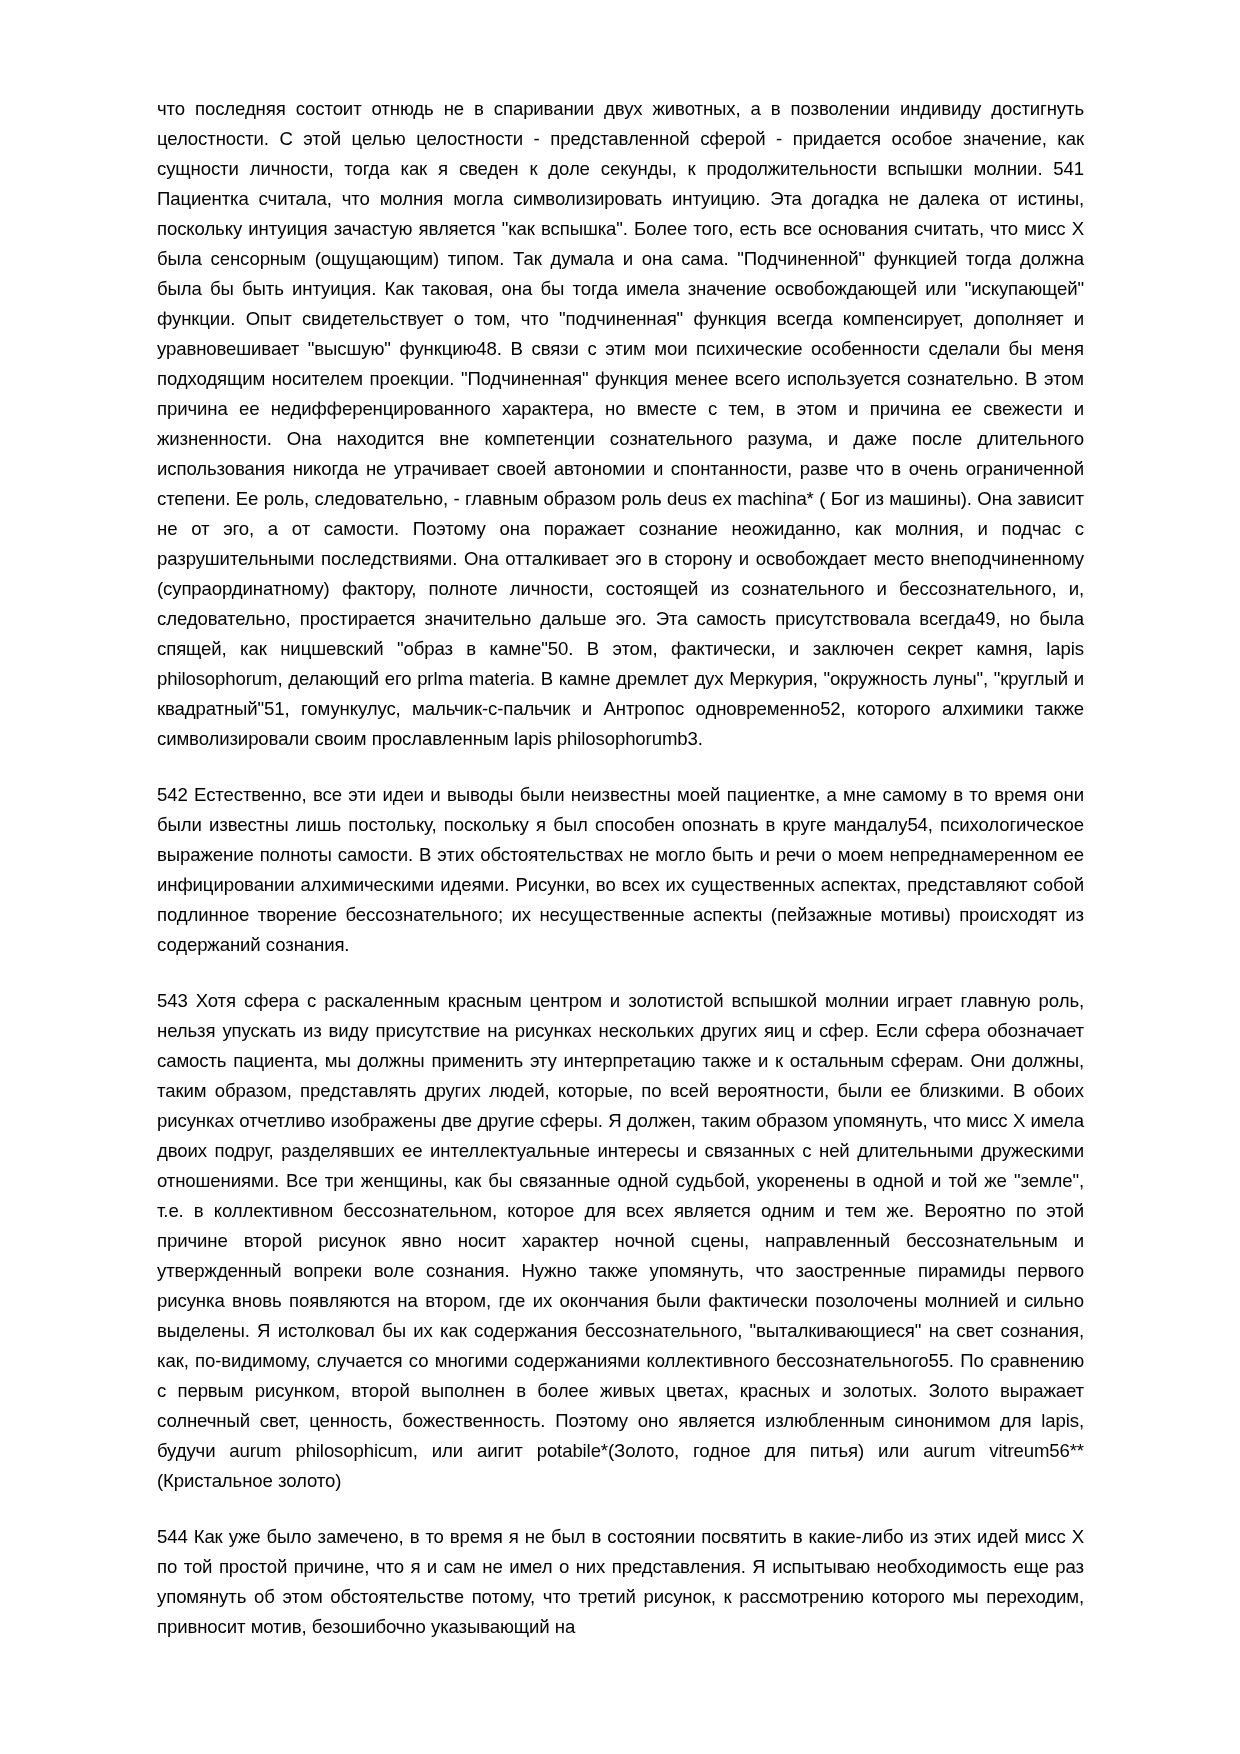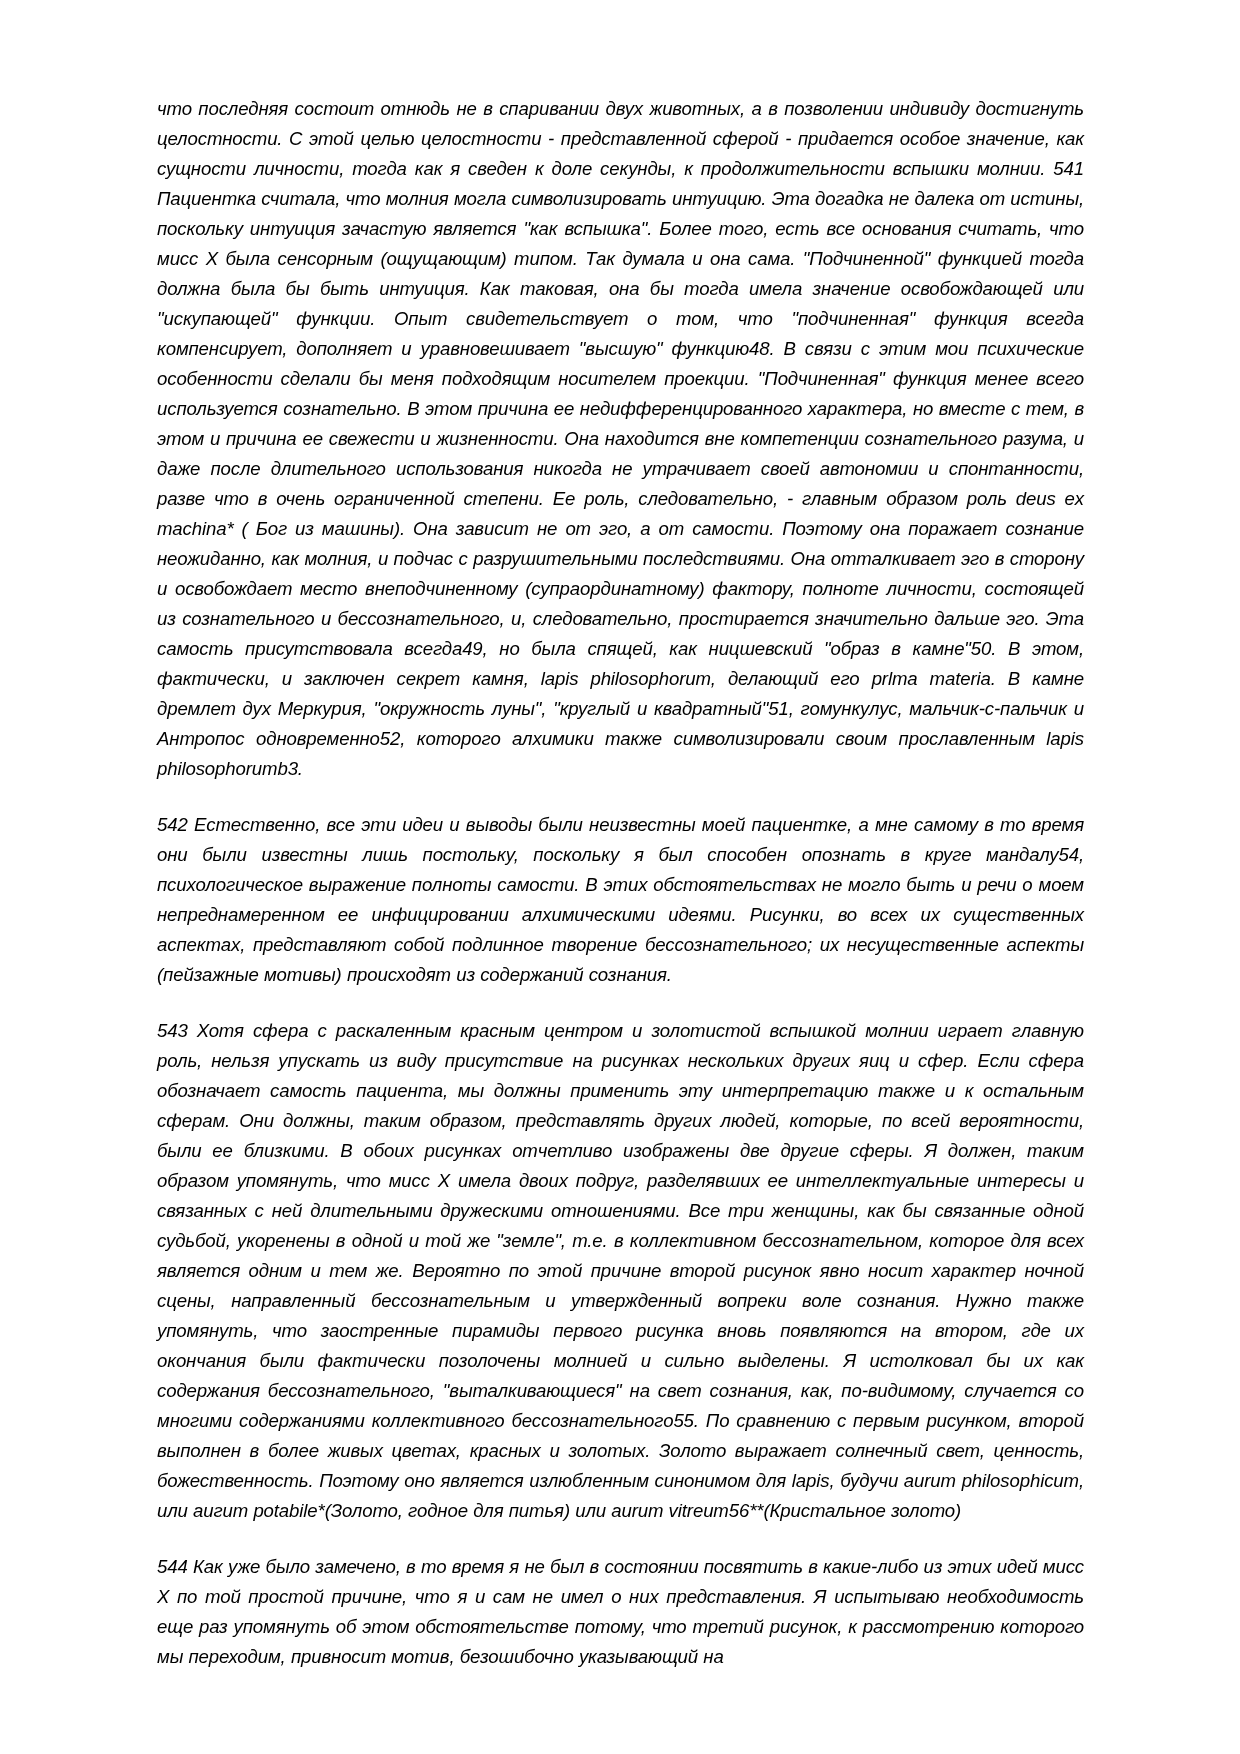--- a/index.html
+++ b/index.html
@@ -13,21 +13,20 @@
     color: #000000;
   }
   .page {
     position: relative;
     width: 1240px;
     height: 1754px;
     background: #ffffff;
     margin: 0 auto;
     overflow: hidden;
     box-sizing: border-box;
-    font-style: italic;
   }
   .text-column {
     position: absolute;
     left: 157px;
     top: 94px;
     width: 927px;
   }
   .para {
     margin: 0 0 26px 0;
     text-align: justify;

